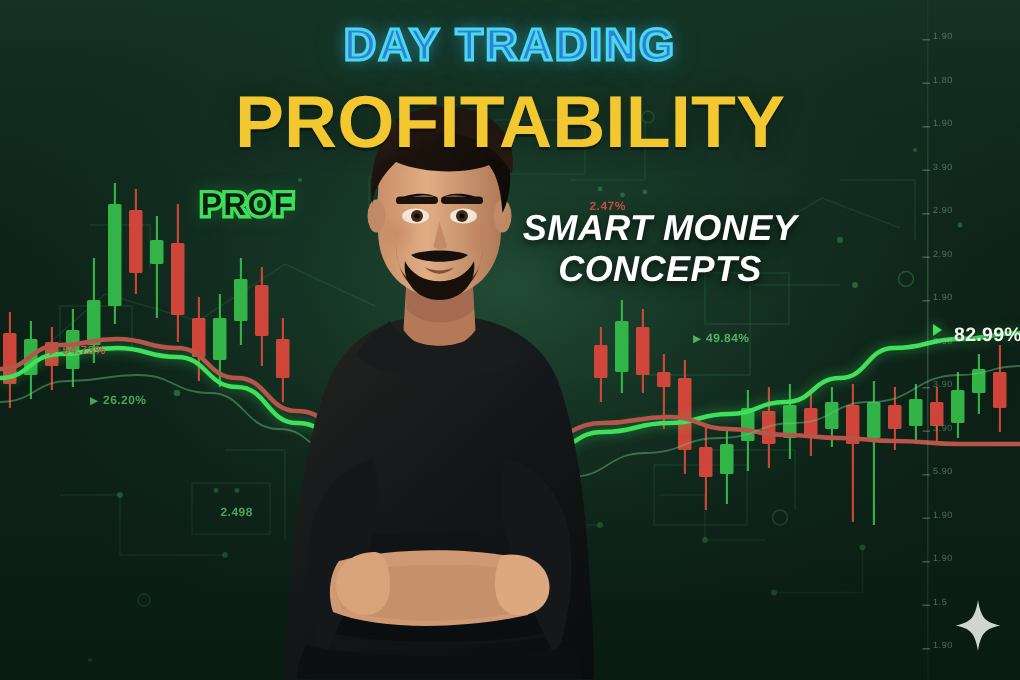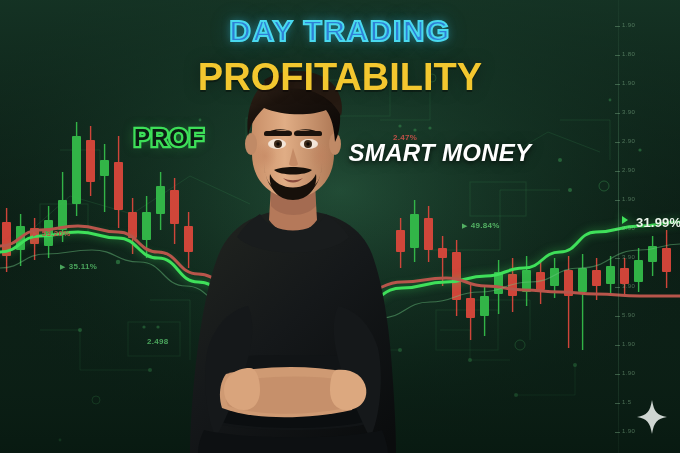--- a/index.html
+++ b/index.html
@@ -28,27 +28,27 @@
   #t-day{
     position:absolute;left:0;right:0;top:16px;text-align:center;
     font-size:30px;font-weight:900;letter-spacing:1.5px;line-height:1;
     color:#2f7fd6;
     -webkit-text-stroke:2.0px #49d9ef;
     text-shadow:0 0 9px rgba(60,200,230,.55),0 0 20px rgba(40,150,220,.35);
     font-stretch:condensed;
   }
   #t-prof{
     position:absolute;left:0;right:0;top:58px;text-align:center;
-    font-size:38px;font-weight:900;letter-spacing:0px;line-height:1;
+    font-size:49px;font-weight:900;letter-spacing:0px;line-height:1;
     color:#f3c72f;
     text-shadow:0 2px 0 rgba(0,0,0,.35),0 0 16px rgba(0,0,0,.35);
   }
   #t-profbadge{
     position:absolute;left:134px;top:126px;
-    font-size:24px;font-weight:900;letter-spacing:1px;line-height:1;
+    font-size:21px;font-weight:900;letter-spacing:1px;line-height:1;
     color:#0b1c13;
     -webkit-text-stroke:4.5px #3fe05a;
     paint-order:stroke fill;
     text-shadow:0 0 12px rgba(60,220,90,.55);
   }
   #t-profbadge span{position:relative;}
   #t-smc{
     position:absolute;left:330px;top:140px;width:220px;text-align:center;
     font-size:24px;font-weight:900;font-style:italic;line-height:1.12;
     letter-spacing:.3px;color:#ffffff;
@@ -246,29 +246,29 @@
         <div class="tick" style="top: 283px;">3.90</div>
         <div class="tick" style="top: 312px;">5.90</div>
         <div class="tick" style="top: 341px;">1.90</div>
         <div class="tick" style="top: 370px;">1.90</div>
         <div class="tick" style="top: 399px;">1.5</div>
         <div class="tick" style="top: 428px;">1.90</div>
       </div>
   </div>
 
   <div id="annotations" class="layer nohit">
-      <div class="ann red" style="left: 33px; top: 229px;"><i>▶</i><span>53.20%</span></div>
-      <div class="ann grn2" style="left: 60px; top: 262px;"><i>▶</i><span>35.11%</span></div>
+      <div class="ann red" style="left: 33px; top: 229px;"><i>▶</i><span>54.73%</span></div>
+      <div class="ann grn2" style="left: 60px; top: 262px;"><i>▶</i><span>26.20%</span></div>
       <div class="ann red" style="left: 393px; top: 133px;"><span>2.47%</span></div>
       <div class="ann grn" style="left: 462px; top: 221px;"><i>▶</i><span>49.84%</span></div>
       <div class="ann grn2" style="left: 147px; top: 337px;"><span>2.498</span></div>
     </div>
 
   <div id="ann-main-tri"></div>
-  <div id="ann-main">31.99%</div>
+  <div id="ann-main">82.99%</div>
 
   <svg id="person" viewBox="0 0 214 395">
     <defs>
       <linearGradient id="skin" x1="0" y1="0" x2="1" y2="1">
         <stop offset="0%" stop-color="#e3b189"></stop>
           <stop offset="55%" stop-color="#d49e76"></stop>
         <stop offset="100%" stop-color="#b27b57"></stop>
       </linearGradient>
       <linearGradient id="skin2" x1="0" y1="0" x2="1" y2="0">
         <stop offset="0%" stop-color="#c98f68"></stop>
@@ -342,19 +342,20 @@
     <path class="pp" d="M64 310 C48 310 38 320 38 332 C38 344 46 352 58 352 C68 352 74 344 74 332 C74 320 70 310 64 310 Z" fill="#d9a47c"></path>
 
     <path class="pp" d="M18 372 C60 382 156 382 196 372 C200 382 202 390 202 395 L12 395 C12 388 14 380 18 372 Z" fill="#0d1012"></path>
   </svg>
 
   <div id="t-day">DAY TRADING</div>
   <div id="t-prof">PROFITABILITY</div>
   <div id="t-profbadge"><span>PROF</span></div>
   <div id="t-smc">
     <div>SMART MONEY</div>
+    <div>CONCEPTS</div>
   </div>
 
   <svg id="sparkle" viewBox="0 0 30 34">
     <path d="M15 0 C17 12 20 15 30 17 C20 19 17 22 15 34 C13 22 10 19 0 17 C10 15 13 12 15 0 Z" fill="#cfd6d2"></path>
   </svg>
 
 </div>
 
 </body></html>

